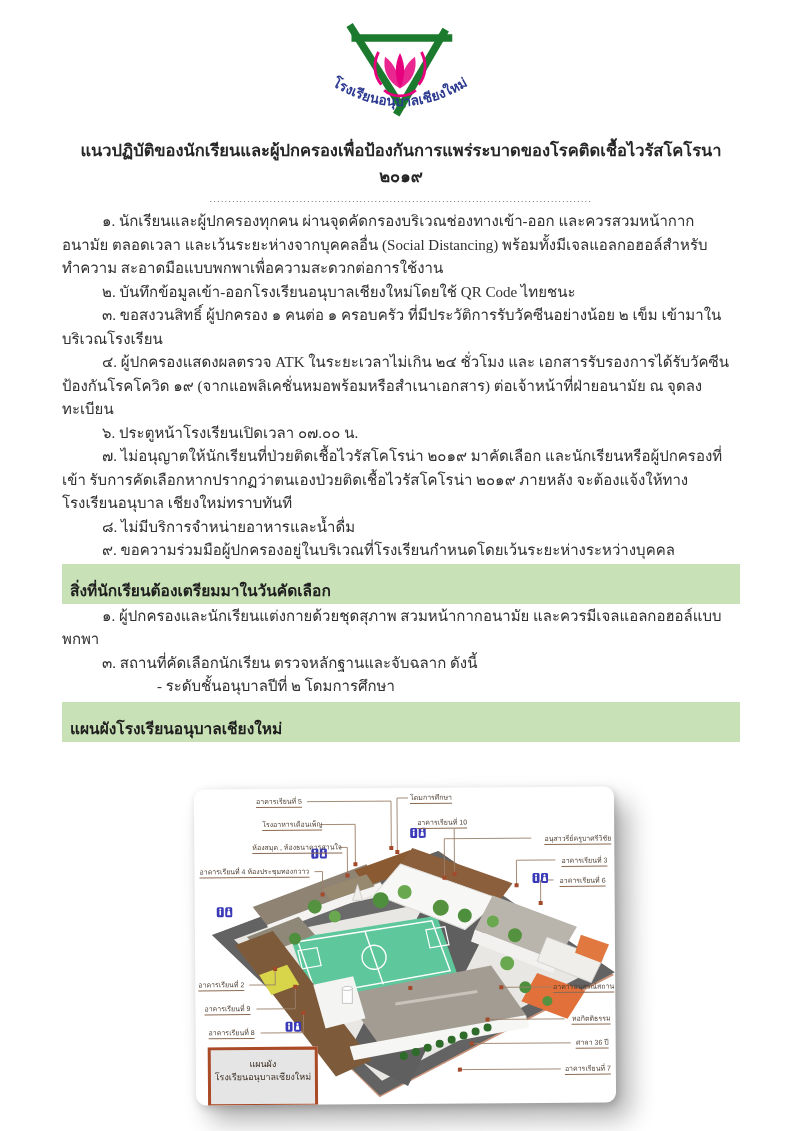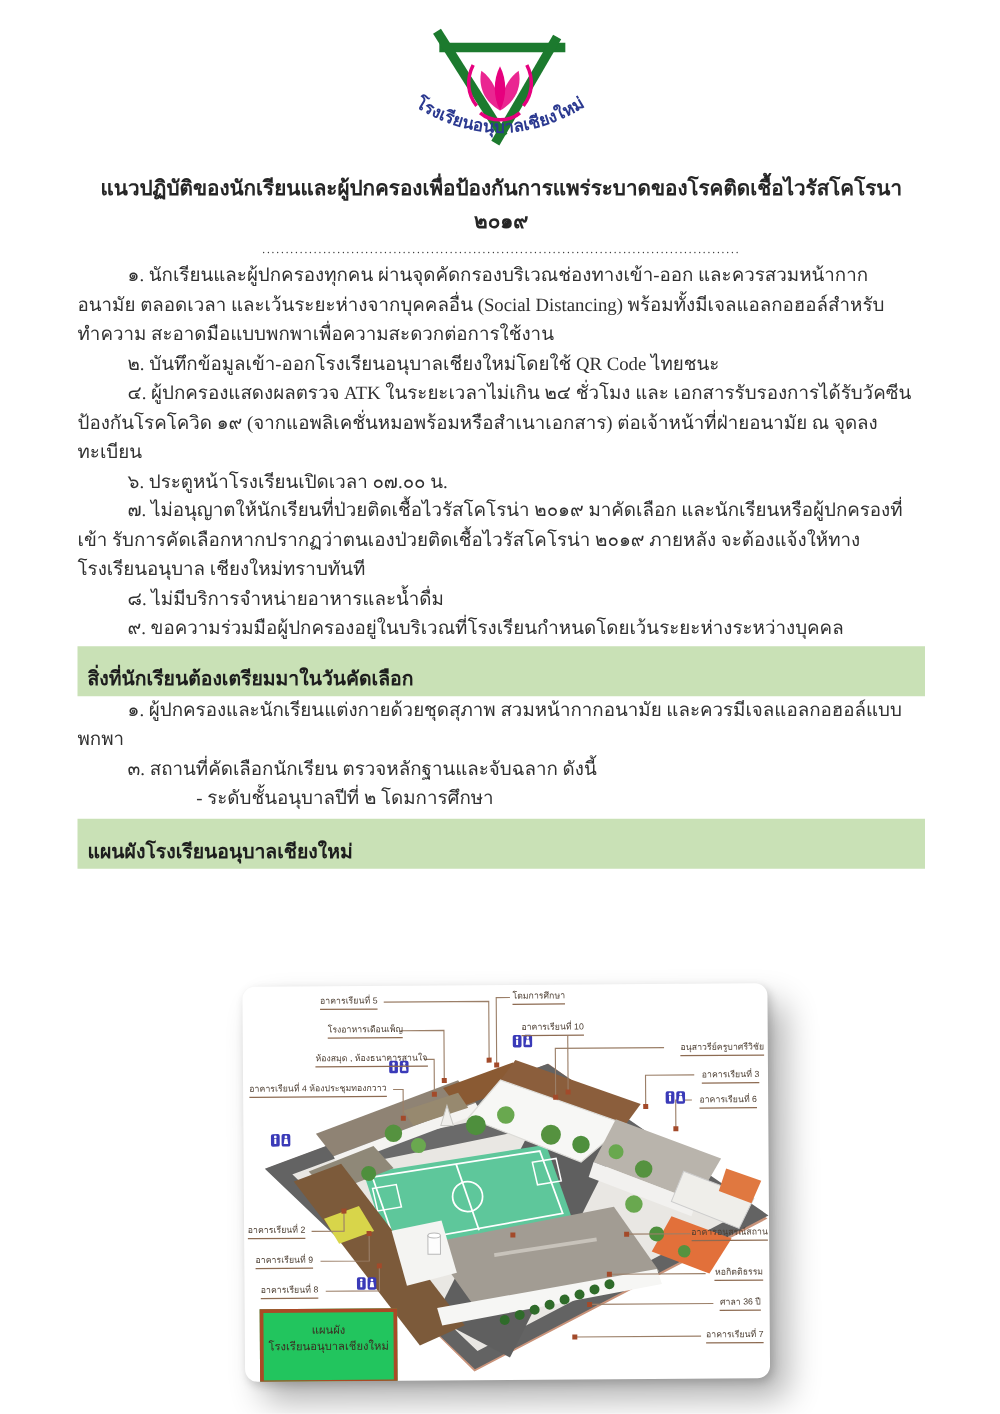--- a/index.html
+++ b/index.html
@@ -55,21 +55,21 @@
   .ml9{left:3px;top:191px}
   .ml10{left:9px;top:215px}
   .ml11{left:13px;top:239px}
   .ml12{right:1px;top:195px}
   .ml13{right:5px;top:227px}
   .ml14{right:7px;top:251px}
   .ml15{right:5px;top:277px}
 
   .legend-box{
     position:absolute;left:12px;top:258px;width:104px;height:46px;
-    border:3px solid #aa4a26;background:#22c55e;text-align:center;
+    border:3px solid #aa4a26;background:#e5e5e5;text-align:center;
     font-family:"Liberation Sans","DejaVu Sans",sans-serif;
     font-size:9px;line-height:13px;color:#3a2c20;padding-top:8px;
   }
 </style>
 </head>
 <body>
 
 <div class="logo-wrap">
   <svg width="210" height="112" viewBox="0 0 220 120">
 
@@ -99,20 +99,21 @@
 
 <div class="content">
 
   <div class="title-block">
     <div>แนวปฏิบัติของนักเรียนและผู้ปกครองเพื่อป้องกันการแพร่ระบาดของโรคติดเชื้อไวรัสโคโรนา ๒๐๑๙</div>
   </div>
   <div class="divider">......................................................................................................</div>
 
   <p class="para">๑. นักเรียนและผู้ปกครองทุกคน ผ่านจุดคัดกรองบริเวณช่องทางเข้า-ออก และควรสวมหน้ากากอนามัย ตลอดเวลา และเว้นระยะห่างจากบุคคลอื่น (Social Distancing) พร้อมทั้งมีเจลแอลกอฮอล์สำหรับทำความ สะอาดมือแบบพกพาเพื่อความสะดวกต่อการใช้งาน</p>
   <p class="para">๒. บันทึกข้อมูลเข้า-ออกโรงเรียนอนุบาลเชียงใหม่โดยใช้ QR Code ไทยชนะ</p>
+  <p class="para">๓. ขอสงวนสิทธิ์ ผู้ปกครอง ๑ คนต่อ ๑ ครอบครัว ที่มีประวัติการรับวัคซีนอย่างน้อย ๒ เข็ม เข้ามาใน บริเวณโรงเรียน</p>
   <p class="para">๔. ผู้ปกครองแสดงผลตรวจ ATK ในระยะเวลาไม่เกิน ๒๔ ชั่วโมง และ เอกสารรับรองการได้รับวัคซีน ป้องกันโรคโควิด ๑๙ (จากแอพลิเคชั่นหมอพร้อมหรือสำเนาเอกสาร) ต่อเจ้าหน้าที่ฝ่ายอนามัย ณ จุดลงทะเบียน</p>
   <p class="para">๖. ประตูหน้าโรงเรียนเปิดเวลา ๐๗.๐๐ น.</p>
   <p class="para">๗. ไม่อนุญาตให้นักเรียนที่ป่วยติดเชื้อไวรัสโคโรน่า ๒๐๑๙ มาคัดเลือก และนักเรียนหรือผู้ปกครองที่เข้า รับการคัดเลือกหากปรากฏว่าตนเองป่วยติดเชื้อไวรัสโคโรน่า ๒๐๑๙ ภายหลัง จะต้องแจ้งให้ทางโรงเรียนอนุบาล เชียงใหม่ทราบทันที</p>
   <p class="para">๘. ไม่มีบริการจำหน่ายอาหารและน้ำดื่ม</p>
   <p class="para">๙. ขอความร่วมมือผู้ปกครองอยู่ในบริเวณที่โรงเรียนกำหนดโดยเว้นระยะห่างระหว่างบุคคล</p>
 
   <div class="section-bar">สิ่งที่นักเรียนต้องเตรียมมาในวันคัดเลือก</div>
   <p class="para">๑. ผู้ปกครองและนักเรียนแต่งกายด้วยชุดสุภาพ สวมหน้ากากอนามัย และควรมีเจลแอลกอฮอล์แบบ พกพา</p>
   <p class="para">๓. สถานที่คัดเลือกนักเรียน ตรวจหลักฐานและจับฉลาก ดังนี้</p>
   <p class="sub-item">- ระดับชั้นอนุบาลปีที่ ๒ โดมการศึกษา</p>

